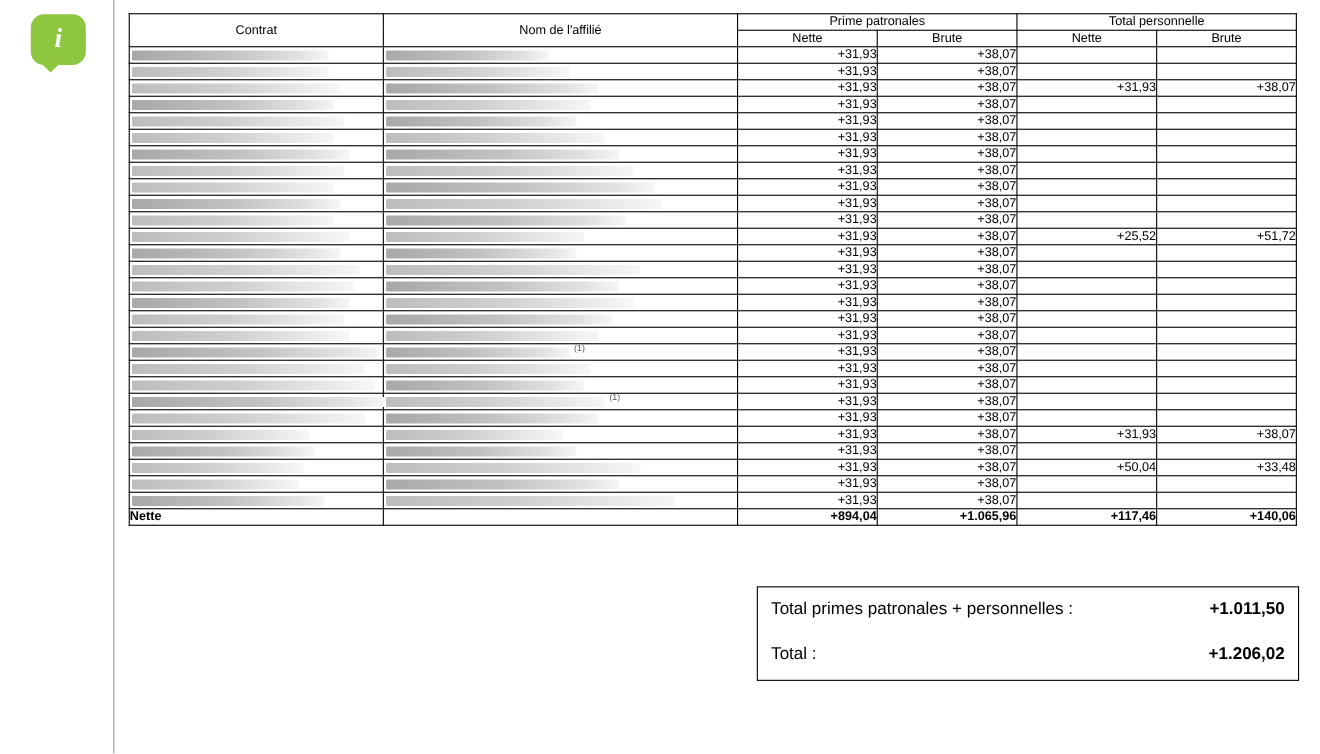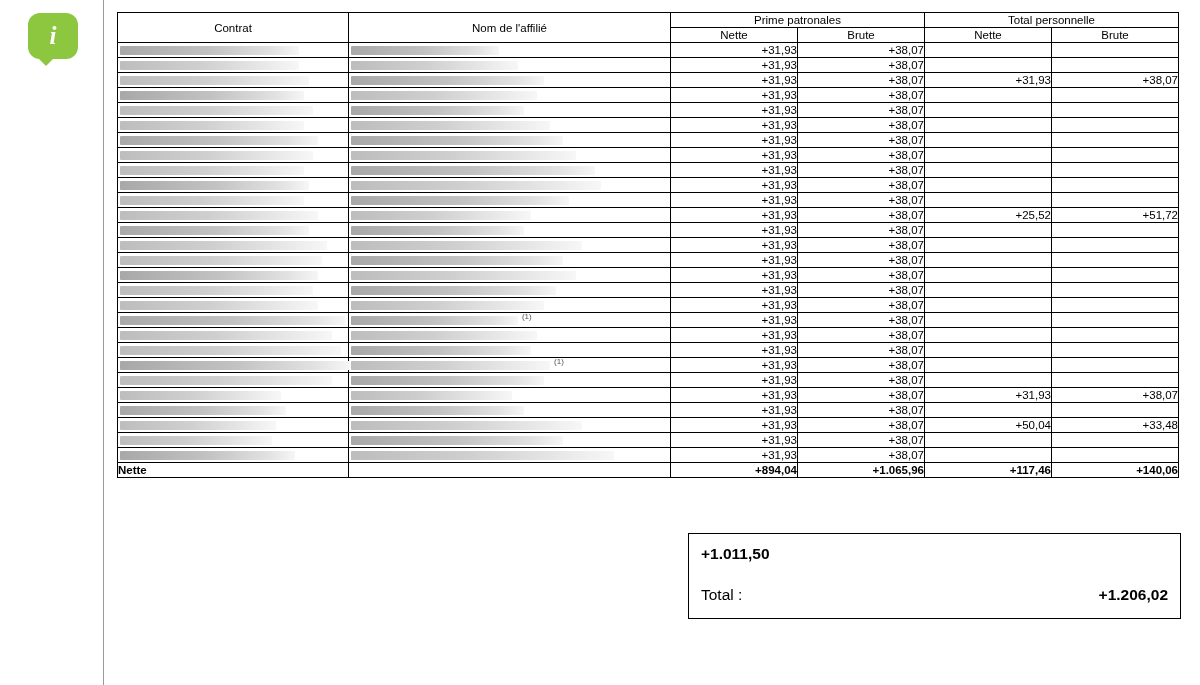--- a/index.html
+++ b/index.html
@@ -578,20 +578,21 @@
         <td class="num">+1.065,96</td>
         <td class="num">+117,46</td>
         <td class="num">+140,06</td>
       </tr>
     </tfoot>
   </table>
 </div>
 
 <div id="summary">
   <div class="row">
+    <span class="label">Total primes patronales + personnelles :</span>
     <span class="value">+1.011,50</span>
   </div>
   <div class="spacer"></div>
   <div class="row">
     <span class="label">Total :</span>
     <span class="value">+1.206,02</span>
   </div>
 </div>
 
 </body></html>

